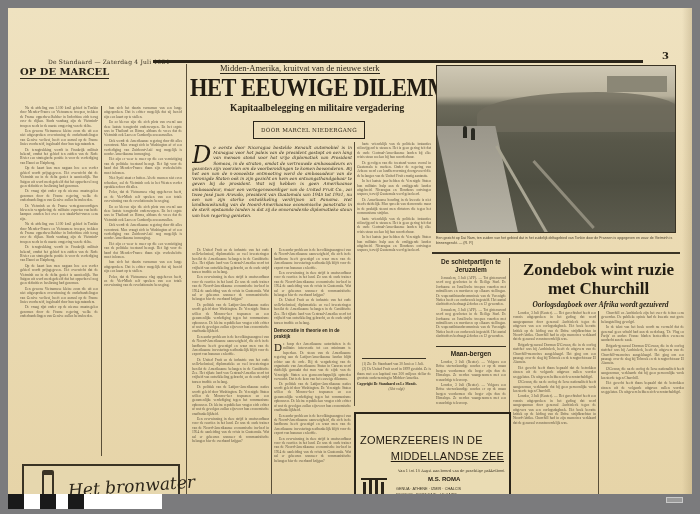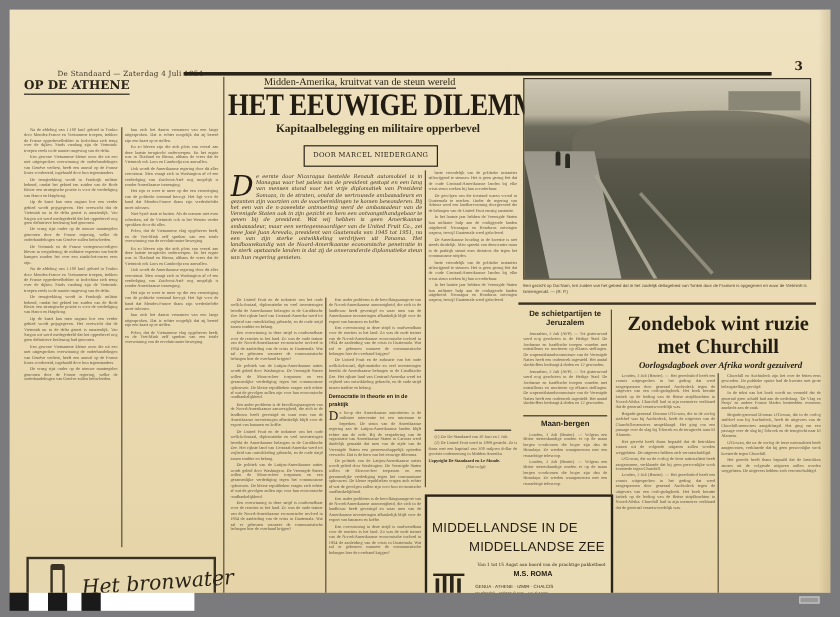--- a/index.html
+++ b/index.html
@@ -45,21 +45,21 @@
     .caption { left: 428px; top: 228px; width: 242px; font-size: 3.6px; line-height: 4.6px; color:#4e4533; font-family:"Liberation Sans", sans-serif; }
     .box-head { font-family:"Liberation Sans", sans-serif; font-weight: bold; color:#2b2519; text-align:center; }
     .zonde { left: 503px; top: 252px; width: 175px; font-size: 17px; font-weight: bold; color:#231d12; line-height: 19px; text-align:center; font-family: "Liberation Serif", serif; }
     .zonde-sub { left: 505px; top: 292px; width: 175px; font-size: 7.4px; font-weight: bold; color:#2b2519; text-align:center; font-family: "Liberation Serif", serif; font-style: italic; white-space:nowrap; }
     .ad1 { left: 14px; top: 456px; width: 158px; height: 44px; border: 2px solid #3a3324; background:#e6d7ae; }
     .ad1 .bottle { position:absolute; left: 18px; top: 4px; width: 12px; height: 30px; border: 2px solid #3a3324; border-top-width: 5px; border-radius: 2px 2px 0 0; }
     .ad1 .script { position:absolute; left: 44px; top: 10px; font-size: 17px; font-style: italic; color:#2b2519; transform: rotate(-4deg); white-space:nowrap; }
     .ad2 { left: 346px; top: 404px; width: 157px; height: 96px; border: 2px solid #2b2519; background:#eadcb4; }
     .ad2 .t1 { position:absolute; left: 4px; top: 3px; width: 145px; font-size: 8.5px; font-weight: bold; letter-spacing: 1px; text-align:center; color:#231c12; font-family:"Liberation Serif", serif; border-bottom: 1px solid #2b2519; padding-bottom: 2px; }
     .ad2 .t2 { position:absolute; left: 4px; top: 20px; font-size: 11px; color:#231c12; font-family:"Liberation Sans", sans-serif; letter-spacing: .2px; white-space:nowrap; }
-    .ad2 .t3 { position:absolute; right: 5px; top: 36px; font-size: 11px; color:#231c12; font-family:"Liberation Sans", sans-serif; letter-spacing: .2px; white-space:nowrap; }
+    .ad2 .t3 { position:absolute; right: 5px; top: 36px; font-size: 11px; color:#231c12; font-family:"Liberation Sans", sans-serif; letter-spacing: .2px; white-space:nowrap;text-decoration:underline; }
     .ad2 .t4 { position:absolute; left: 42px; top: 55px; font-size: 3.6px; color:#3a3324; white-space:nowrap; }
     .ad2 .t5 { position:absolute; left: 72px; top: 62px; font-size: 6px; font-weight: bold; color:#231c12; font-family:"Liberation Sans", sans-serif; }
     .ad2 .t6 { position:absolute; left: 40px; top: 72px; font-size: 3.8px; color:#3a3324; font-family:"Liberation Sans", sans-serif; white-space:nowrap; line-height: 6px; }
     .ad2 .temple { position:absolute; left: 5px; top: 60px; width: 30px; height: 30px; }
     .ad2 .temple i { position:absolute; bottom: 0; width: 3px; background:#2b2519; }
     .scalebar { position:absolute; left: 8px; top: 494px; height: 15px; display:flex; }
     .scalebar span { display:block; height: 15px; }
     .sb-k { background:#1a1a1a; width: 16px; }
     .sb-w { background:#ffffff; width: 16px; }
     .sb-wide { background:#ffffff; width: 60px; }
@@ -68,21 +68,21 @@
   </style>
 </head>
 <body>
 
 <div class="page">
 
   <div class="abs masthead">De Standaard — Zaterdag 4 Juli 1954</div>
   <div class="abs topline"></div>
   <div class="abs pagenum">3</div>
 
-  <div class="abs kicker">OP DE ATHENE</div>
+  <div class="abs kicker">OP DE MARCEL</div>
 
   <div class="abs text-col" style="left:12px; top:98px; width:78px; height:350px;">
     <p>Na de afdeling van 1.100 km2 gebied in Tonkin door Mendes-France en Vietnamese troepen, trekken de Franse opperbevelhebber in Indochina zich terug over de dijken. Sinds vandaag zijn de Vietminh-troepen reeds in de naaste omgeving van de delta.</p>
     <p>Een gewone Vietnamese kleine zoon die uit een niet uitgesproken overwinning de onderhandelingen van Genève verliest, heeft een aanval op de Franse linies voorbereid, ingehaald door hun tegenstanders.</p>
     <p>De terugtrekking wordt in Frankrijk militair bekend, omdat het gebied ten zuiden van de Rode Rivier een strategische positie is voor de verdediging van Hanoi en Haiphong.</p>
     <p>Op de kaart kan men nagaan hoe een verder gebied wordt prijsgegeven. Het overwicht dat de Vietminh nu in de delta geniet is aanzienlijk. Van Saigon uit werd medegedeeld dat het opperbevel nog geen definitieve beslissing had genomen.</p>
     <p>De vraag rijst onder op de nieuwe maatregelen genomen door de Franse regering, welke de onderhandelingen van Genève zullen beïnvloeden.</p>
     <p>De Vietminh en de Franse vertegenwoordigers bleven in vergadering; de militaire experten van beide kampen zouden het over een staakt-het-vuren eens zijn.</p>
     <p>Na de afdeling van 1.100 km2 gebied in Tonkin door Mendes-France en Vietnamese troepen, trekken de Franse opperbevelhebber in Indochina zich terug over de dijken. Sinds vandaag zijn de Vietminh-troepen reeds in de naaste omgeving van de delta.</p>
     <p>De terugtrekking wordt in Frankrijk militair bekend, omdat het gebied ten zuiden van de Rode Rivier een strategische positie is voor de verdediging van Hanoi en Haiphong.</p>
@@ -105,23 +105,23 @@
     <p>Polen, dat de Vietnamese vlag opgeheven heeft, en de Viet-Minh zelf spreken van een totale overwinning van de revolutionaire beweging.</p>
   </div>
 
   <div class="abs vrule" style="left:178px; top:56px; height:440px;"></div>
 
   <div class="abs ad1">
     <div class="bottle"></div>
     <div class="script">Het bronwater</div>
   </div>
 
-  <div class="abs dek-top">Midden-Amerika, kruitvat van de steun wereld</div>
+  <div class="abs dek-top">Midden-Amerika, kruitvat van de nieuwe sterk</div>
   <div class="abs headline">HET EEUWIGE DILEMMA</div>
-  <div class="abs subhead">Kapitaalbelegging en militaire opperbevel</div>
+  <div class="abs subhead">Kapitaalbelegging en militaire vergadering</div>
   <div class="abs byline">DOOR MARCEL NIEDERGANG</div>
 
   <div class="abs" style="left:184px; top:137px; width:160px; height:100px; overflow:hidden;">
     <span class="dropcap">D</span>
     <div class="lead">e eerste door Nicaragua bestelde Renault automobiel is in Managua voor het paleis van de president gestopt en een lang van mensen stond voor het vrije diplomatiek van President Somoza, in de straten, omdat de vertrouwde ambassadeurs en gezanten zijn voorzien om de voorbereidingen te komen bewonderen. Bij het een van de n-zoveelste ontmoeting werd de ambassadeur van de Verenigde Staten ook in zijn gezicht en hem een ontvangsthandgebaar te geven bij de president. Wat wij hebben is geen Amerikaanse ambassadeur, maar een vertegenwoordiger van de United Fruit Co., zei twee José Juan Arevalo, president van Guatemala van 1945 tot 1951, nu een van zijn sterke ontwikkeling verdrijven uit Panama. Het landbouwkundig van de Noord-Amerikaanse economische penetratie in de sterk opstaande landen is dat zij de onveranderde diplomatieke steun van hun regering genieten.</div>
   </div>
 
   <div class="abs text-col" style="left:184px; top:240px; width:77px; height:256px;">
     <p>De United Fruit en de industrie van het oude welk-koloniaal, diplomatieke en veel investeringen bereikt de Amerikaanse belangen in de Caraïbische Zee. Het rijkste land van Centraal-Amerika werd tot vrijheid van ontwikkeling gebracht, en de oude strijd tussen traditie en belang.</p>
     <p>Een overwinning in deze strijd is onafwendbaar voor de reacties in het land. Zo was de oude trainer van de Noord-Amerikaanse economische invloed in 1954 de aanleiding van de crisis in Guatemala. Wat zal er gebeuren wanneer de communistische belangen hier de overhand krijgen?</p>
@@ -211,21 +211,21 @@
   <div class="abs vrule" style="left:590px; top:303px; height:190px;"></div>
   <div class="abs text-col" style="left:593px; top:303px; width:83px; height:190px;">
     <p>Churchill en Auchinleck zijn het over de feiten eens geworden. De publieke opinie had de kwestie met grote belangstelling gevolgd.</p>
     <p>In de tekst van het boek wordt nu vermeld dat de generaal geen schuld had aan de nederlaag. 'De Vlag en Parijs' en andere Franse bladen besteedden eveneens aandacht aan de zaak.</p>
     <p>Brigade-generaal Dorman O'Gowan, die in de oorlog stafchef was bij Auchinleck, heeft de uitgevers van de Churchill-memoires aangeklaagd. Het ging om een passage over de slag bij Tobroek en de terugtocht naar El Alamein.</p>
     <p>O'Gowan, die na de oorlog de Ierse nationaliteit heeft aangenomen, verklaarde dat hij geen persoonlijke wrok koesterde tegen Churchill.</p>
     <p>Het gerecht heeft thans bepaald dat de betrokken zinnen uit de volgende uitgaven zullen worden weggelaten. De uitgevers hebben zich verontschuldigd.</p>
   </div>
 
   <div class="abs ad2">
-    <div class="t2">MIDDELLANDSE IN DE</div>
+    <div class="t2">ZOMERZEEREIS IN DE</div>
     <div class="t3">MIDDELLANDSE ZEE</div>
     <div class="t4">Van 1 tot 15 Augst aan boord van de prachtige pakketboot</div>
     <div class="t5">M.S. ROMA</div>
     <div class="t6">
       <div>GENUA · ATHENE · IZMIR · CHALCIS</div>
       <div>RHODOS · PORT-SAID · LE CAIRE</div>
 
     </div>
     <div class="temple">
       <i style="left:2px; height:22px;"></i>

